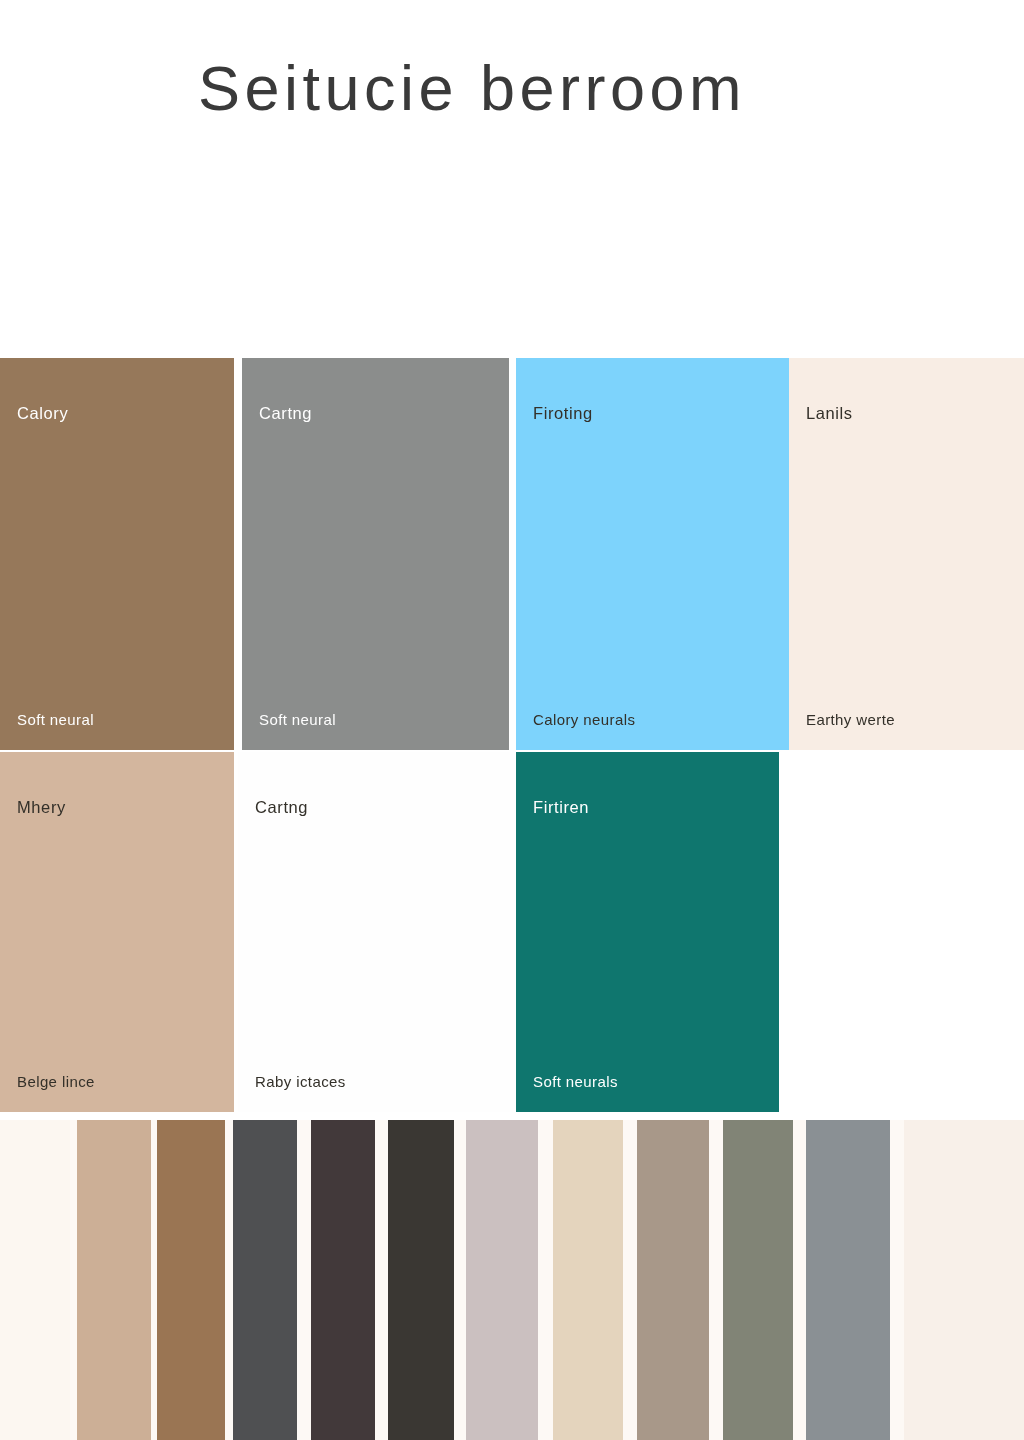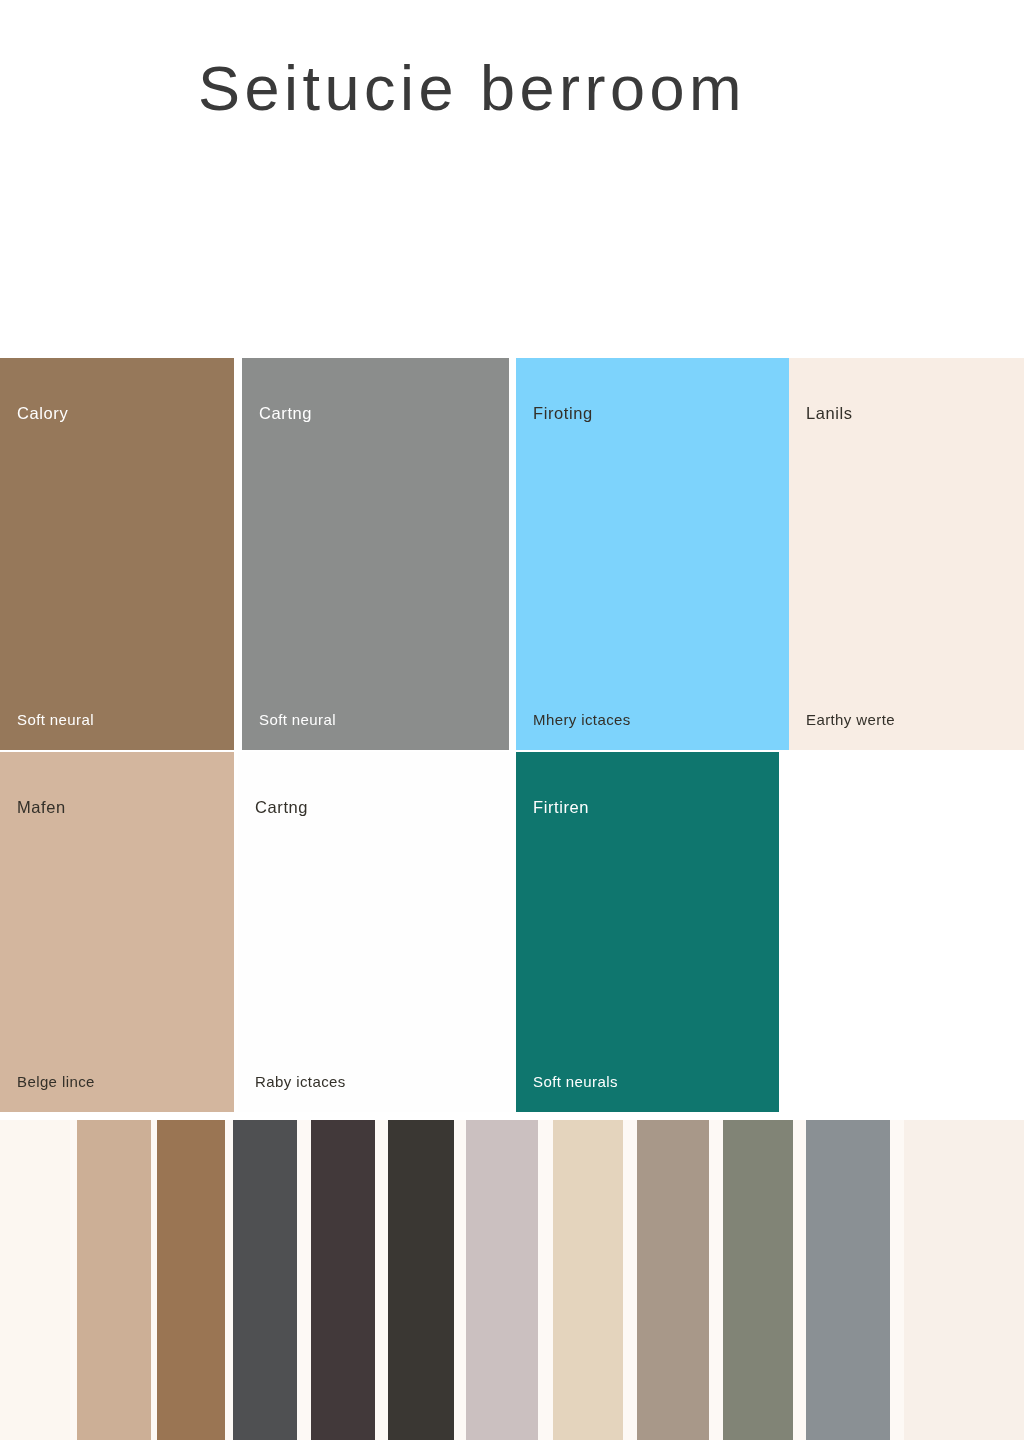--- a/index.html
+++ b/index.html
@@ -110,28 +110,28 @@
     <div class="swatch" style="left: 0px; top: 0px; width: 234px; height: 392px; background: rgb(150, 120, 90);">
       <div class="swatch-label-top lt-text">Calory</div>
       <div class="swatch-label-bottom lt-text">Soft neural</div>
     </div>
     <div class="swatch" style="left: 242px; top: 0px; width: 267px; height: 392px; background: rgb(139, 141, 140);">
       <div class="swatch-label-top lt-text">Cartng</div>
       <div class="swatch-label-bottom lt-text">Soft neural</div>
     </div>
     <div class="swatch" style="left: 516px; top: 0px; width: 304px; height: 392px; background: #7dd3fc;">
       <div class="swatch-label-top dk-text">Firoting</div>
-      <div class="swatch-label-bottom dk-text">Mhery ictaces</div>
+      <div class="swatch-label-bottom dk-text">Calory neurals</div>
     </div>
     <div class="swatch" style="left: 789px; top: 0px; width: 235px; height: 392px; background: rgb(248, 237, 228);">
       <div class="swatch-label-top dk-text">Lanils</div>
       <div class="swatch-label-bottom dk-text">Earthy werte</div>
     </div>
     <div class="swatch" style="left: 0px; top: 394px; width: 234px; height: 360px; background: rgb(211, 182, 158);">
-      <div class="swatch-label-top dk-text">Mafen</div>
+      <div class="swatch-label-top dk-text">Mhery</div>
       <div class="swatch-label-bottom dk-text">Belge lince</div>
     </div>
     <div class="swatch" style="left: 238px; top: 394px; width: 272px; height: 360px; background: rgb(254, 254, 254);">
       <div class="swatch-label-top dk-text">Cartng</div>
       <div class="swatch-label-bottom dk-text">Raby ictaces</div>
     </div>
     <div class="swatch" style="left: 516px; top: 394px; width: 263px; height: 360px; background: #0f766e;">
       <div class="swatch-label-top lt-text">Firtiren</div>
       <div class="swatch-label-bottom lt-text">Soft neurals</div>
     </div>

